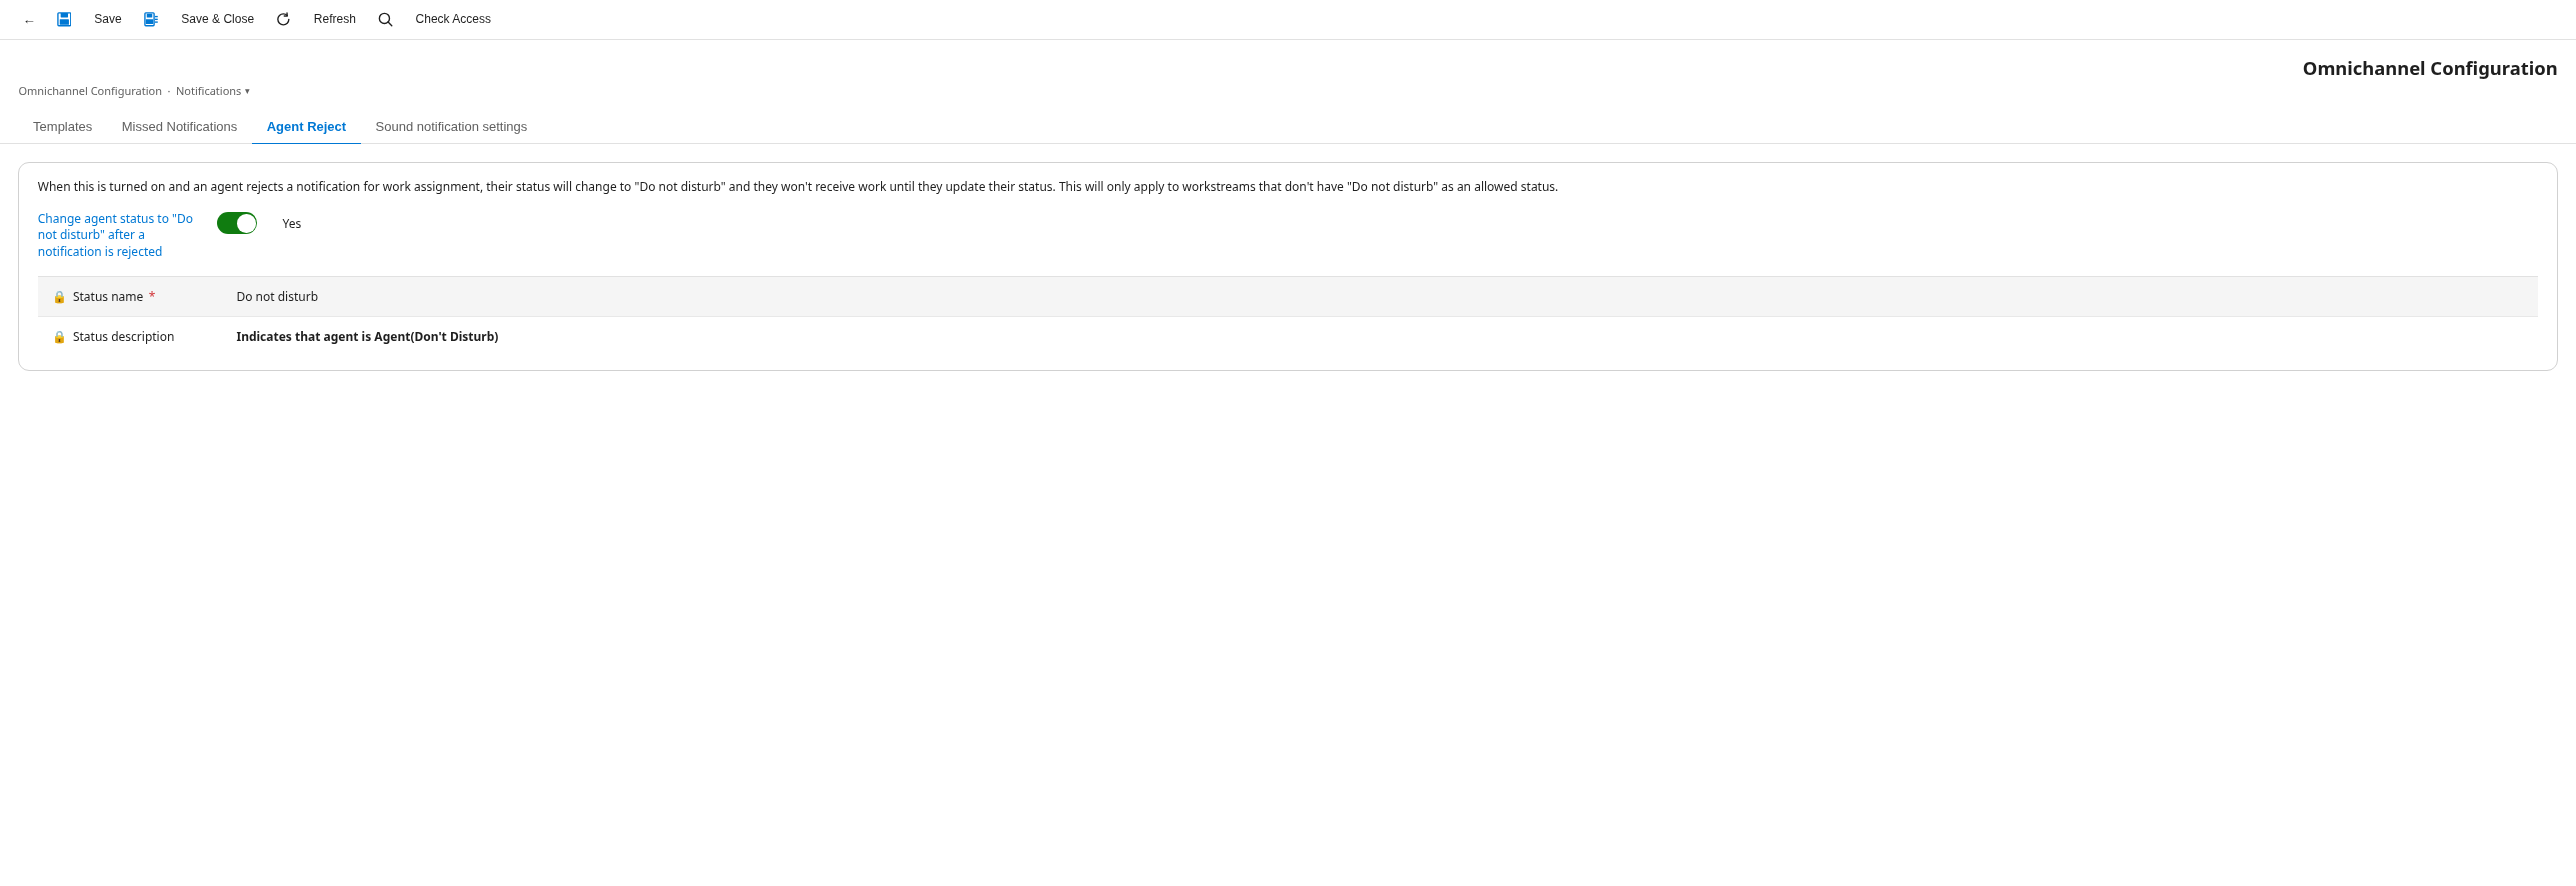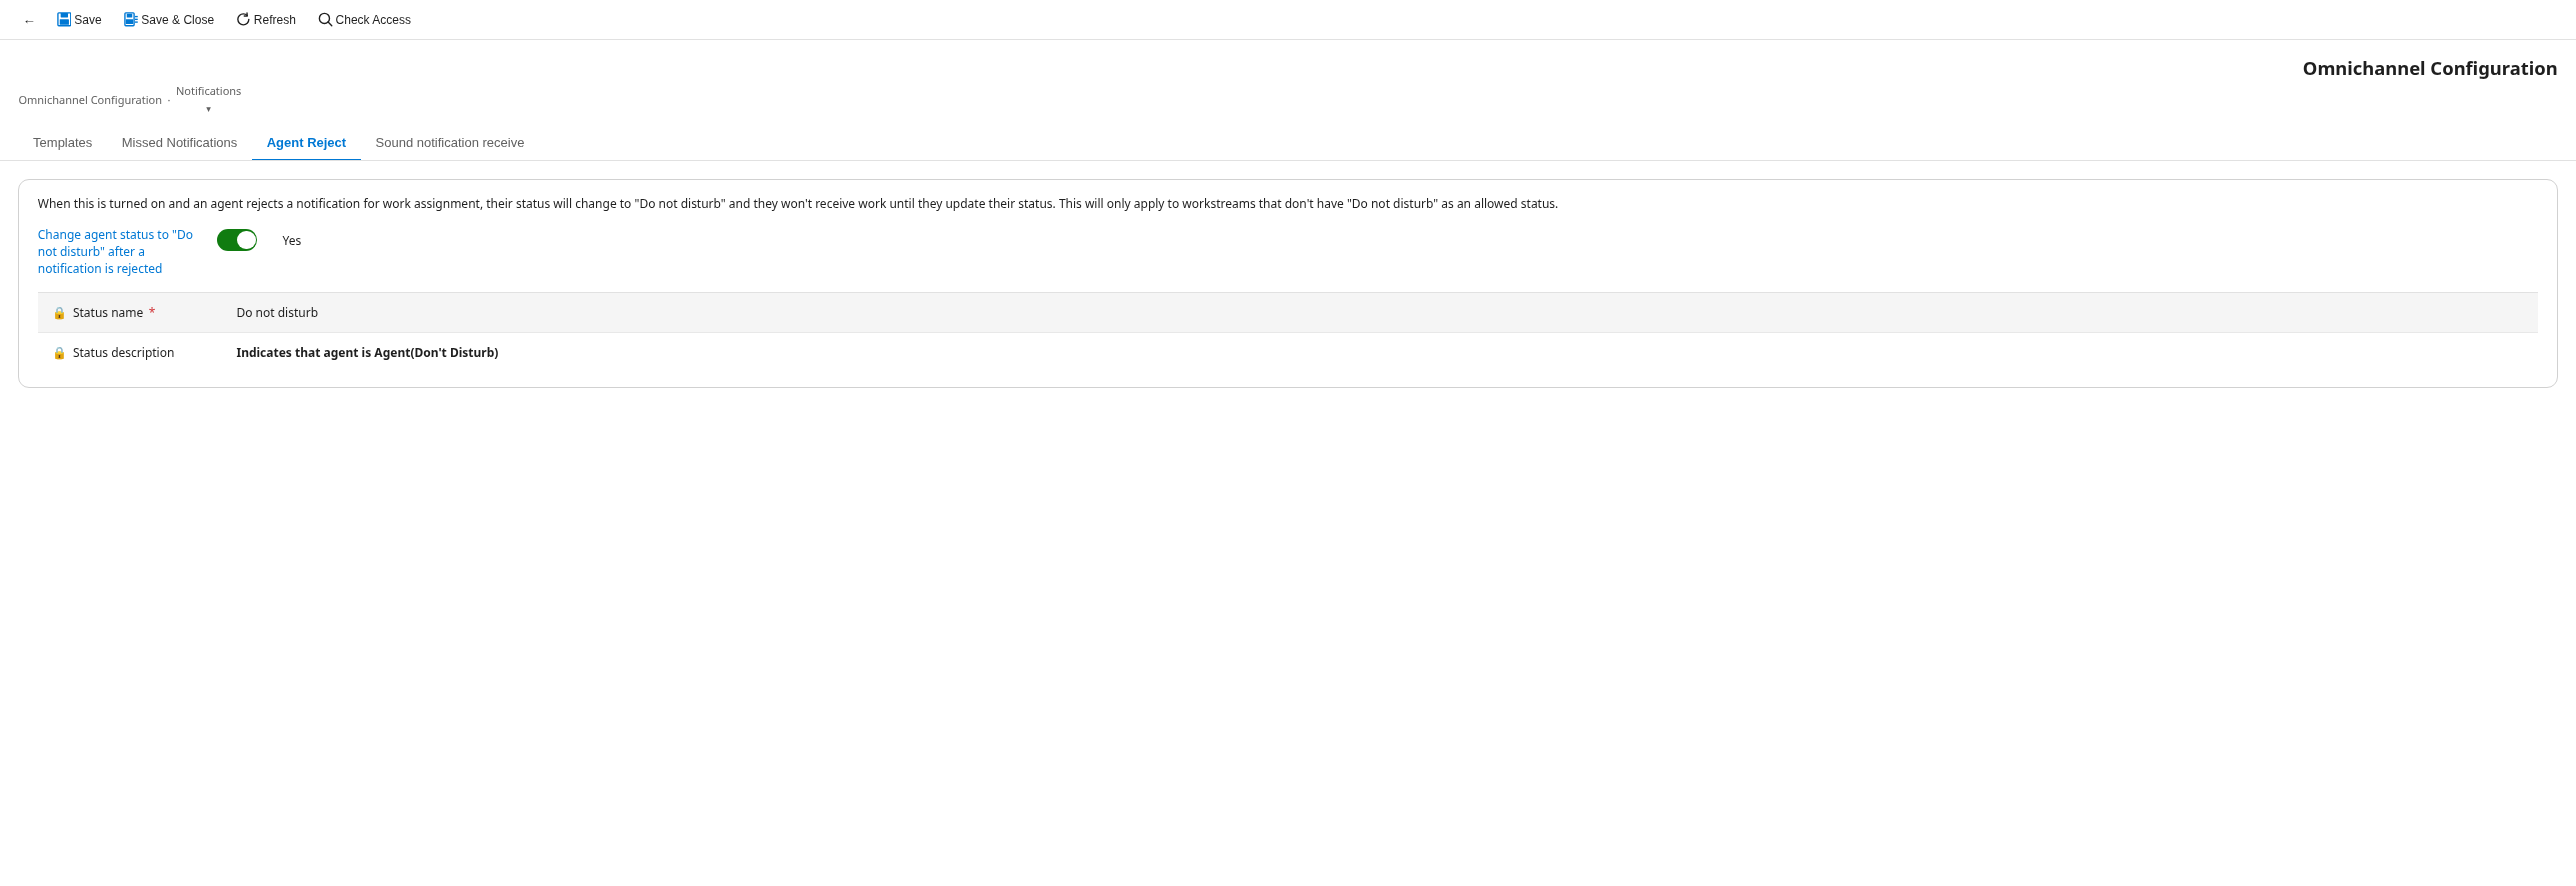--- a/index.html
+++ b/index.html
@@ -14,22 +14,21 @@
     .toolbar {
       display: flex;
       align-items: center;
       padding: 0 14.7px;
       height: 40px;
       border-bottom: 0.9px solid #e1e1e1;
       gap: 3.7px;
     }
     .toolbar-btn {
       display: flex;
-      align-items: center;
-      gap: 3px;
+      gap: 23px;
       padding: 5.5px 9.2px;
       border: none;
       background: none;
       cursor: pointer;
       font-size: 12px;
       color: #1f1f1f;
       border-radius: 2.8px;
     }
     .back-btn {
       display: flex;
@@ -64,21 +63,20 @@
       margin-bottom: 11px;
     }
     .breadcrumb-link { color: #616161; cursor: pointer; }
     .breadcrumb-sep { color: #616161; }
     .breadcrumb-current {
       display: flex;
       align-items: center;
       gap: 3.7px;
       cursor: pointer;
       color: #616161;
-      flex-direction: column;
     }
     .chevron-down { font-size: 9.2px; }
 
     
     .tabs {
       display: flex;
       gap: 0;
       border-bottom: 0.9px solid #e1e1e1;
       padding: 0 18.4px;
     }
@@ -278,21 +276,21 @@
   <button class="tab">
     <span>Templates</span>
   </button>
   <button class="tab">
     <span>Missed Notifications</span>
   </button>
   <button class="tab active">
     <span>Agent Reject</span>
   </button>
   <button class="tab">
-    <span>Sound notification receive</span>
+    <span>Sound notification settings</span>
   </button>
 </div>
 
 <div class="main-content">
   <div class="info-section">
 
     <p class="info-text">When this is turned on and an agent rejects a notification for work assignment, their status will change to "Do not disturb" and they won't receive work until they update their status. This will only apply to workstreams that don't have "Do not disturb" as an allowed status.</p>
 
     <div class="toggle-row">
       <div class="toggle-label">Change agent status to "Do not disturb" after a notification is rejected</div>

